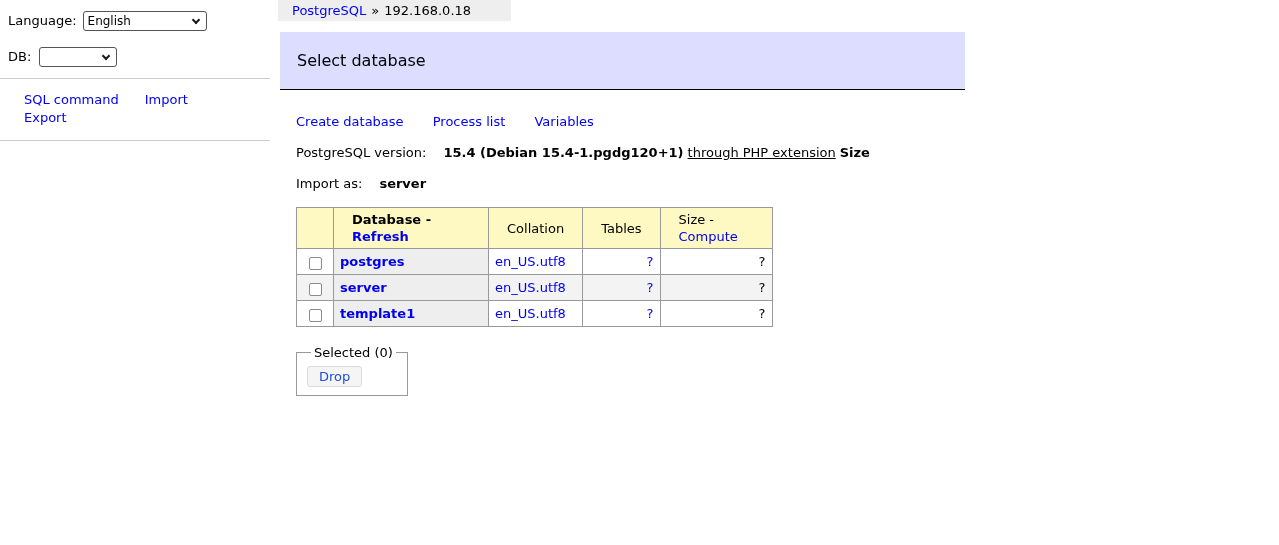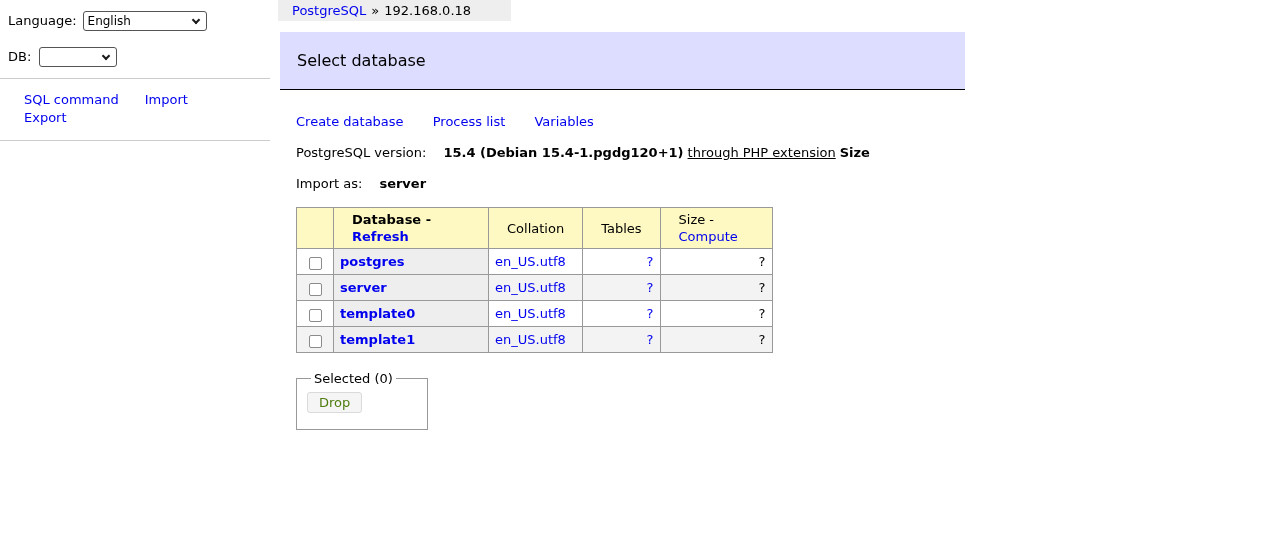--- a/index.html
+++ b/index.html
@@ -81,25 +81,25 @@
   .col-size { width: 112px; }
   .db-table .check-cell { text-align: center; }
   input[type="checkbox"] {
     -webkit-appearance: none; appearance: none; margin: 2px 0 0 0;
     width: 13px; height: 13px; border: 1px solid #8b8b8b; border-radius: 2px; background: #fff;
     vertical-align: middle;
   }
 
   
   fieldset.selected-box {
-    margin: 18px 0 0 0; width: 132px; border: 1px solid #999; padding: 6px 10px 16px;
+    margin: 18px 0 0 0; width: 112px; border: 1px solid #999; padding: 6px 10px 8px;
   }
   fieldset.selected-box legend { padding: 0 3px; margin-left: 4px; }
   .drop-btn {
-    font: 13px "DejaVu Sans", sans-serif; color: #4d7c0f; background: #f5f5f5;
+    font: 13px "DejaVu Sans", sans-serif; color: #1d4ed8; background: #f5f5f5;
     border: 1px solid #dadada; border-radius: 3px; padding: 2px 11px; line-height: 15px;
   }
 </style>
 </head>
 <body>
 
 <div id="lang-bar">
   <label>Language:</label><span class="select-wrap lang-select"><select>
       <option>English</option>
     </select><i class="chev"></i></span>
@@ -178,27 +178,20 @@
         </tr>
         <tr>
           <td class="check-cell"><input type="checkbox" style=""></td>
           <th><a>server</a></th>
           <td><a>en_US.utf8</a></td>
           <td class="num"><a>?</a></td>
           <td class="num">?</td>
         </tr>
         <tr>
           <td class="check-cell"><input type="checkbox" style=""></td>
-          <th><a>template0</a></th>
-          <td><a>en_US.utf8</a></td>
-          <td class="num"><a>?</a></td>
-          <td class="num">?</td>
-        </tr>
-        <tr>
-          <td class="check-cell"><input type="checkbox" style=""></td>
           <th><a>template1</a></th>
           <td><a>en_US.utf8</a></td>
           <td class="num"><a>?</a></td>
           <td class="num">?</td>
         </tr>
       </tbody>
     </table>
 
     <fieldset class="selected-box">
       <legend>Selected (0)</legend>

